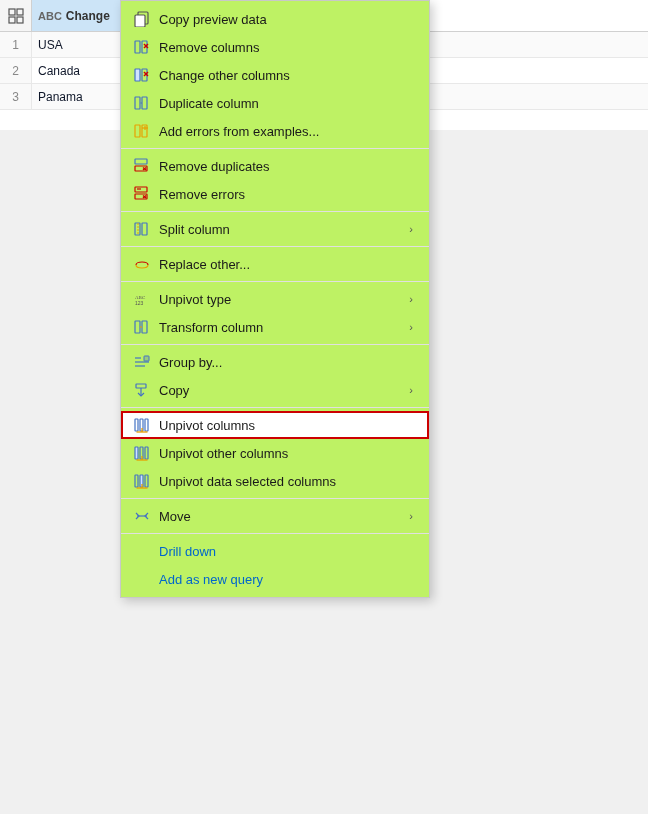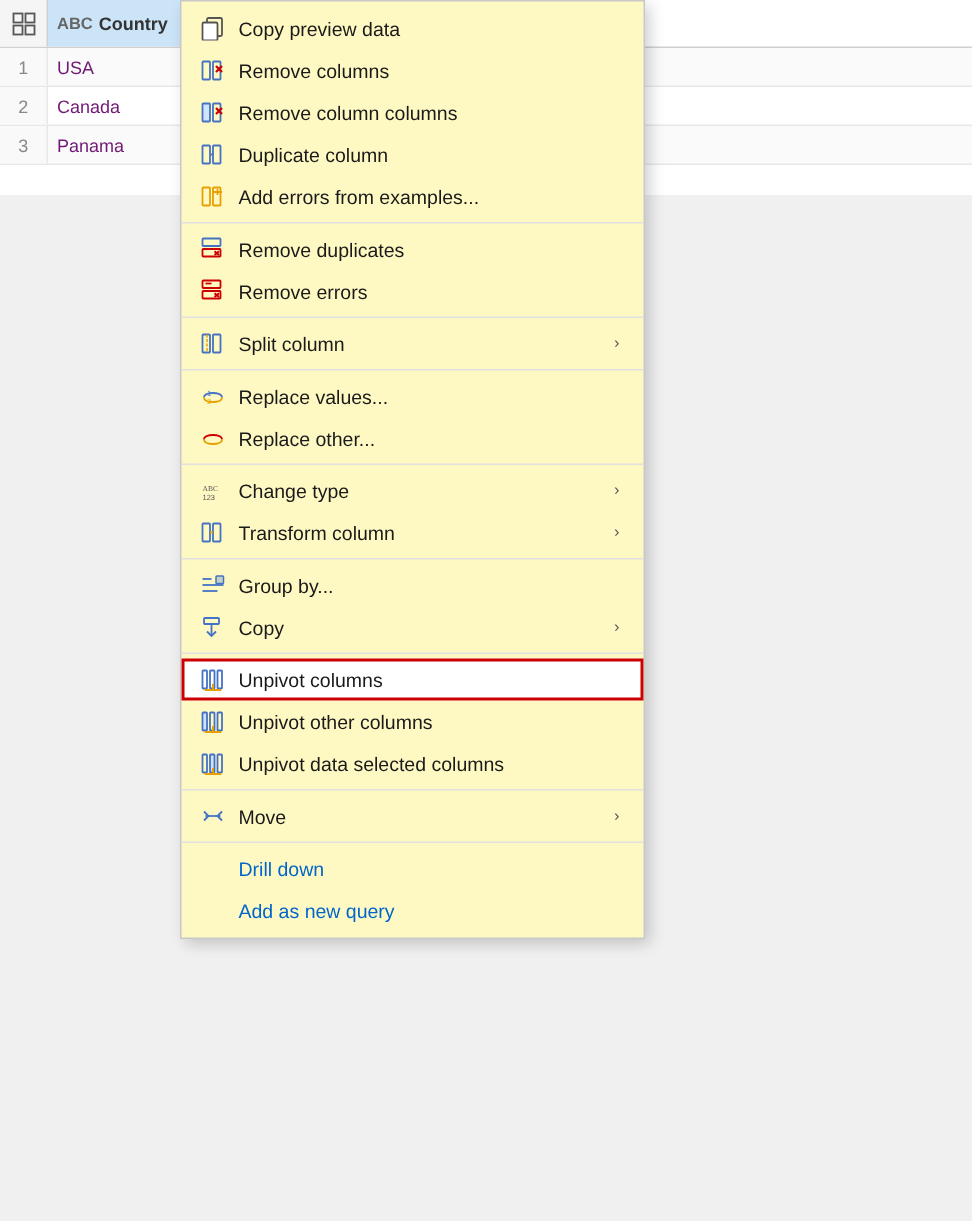--- a/index.html
+++ b/index.html
@@ -78,21 +78,21 @@
     .table-row:nth-child(even) {
       background: #fafafa;
     }
 
     .cell {
       display: flex;
       align-items: center;
       padding: 0 6px;
       border-right: 1px solid #e8e8e8;
       font-size: 12px;
-      color: #701a75;
+      color: #0f172a;
     }
 
     .cell.row-num {
       width: 32px;
       justify-content: center;
       color: #888;
       background: #f9f9f9;
     }
 
     .cell.country-col { width: 110px; }
@@ -102,21 +102,21 @@
       justify-content: flex-end;
       font-size: 12px;
     }
 
     
     .context-menu {
       position: absolute;
       top: 0px;
       left: 120px;
       width: 310px;
-      background: #fef9c3;
+      background: #bef264;
       border: 1px solid #c8c8c8;
       box-shadow: 3px 3px 10px rgba(0,0,0,0.2);
       z-index: 100;
       padding: 4px 0;
     }
 
     .menu-item {
       display: flex;
       align-items: center;
       padding: 5px 16px 5px 12px;
@@ -178,21 +178,21 @@
 
       <svg viewBox="0 0 16 16" fill="none" xmlns="http://www.w3.org/2000/svg">
         <rect x="1" y="1" width="6" height="6" stroke="#555" stroke-width="1.2" fill="none"></rect>
         <rect x="9" y="1" width="6" height="6" stroke="#555" stroke-width="1.2" fill="none"></rect>
         <rect x="1" y="9" width="6" height="6" stroke="#555" stroke-width="1.2" fill="none"></rect>
         <rect x="9" y="9" width="6" height="6" stroke="#555" stroke-width="1.2" fill="none"></rect>
       </svg>
     </div>
     <div class="col-header country-col active-dropdown">
       <span class="col-type">ABC</span>
-      <span>Country</span>
+      <span>Change</span>
       <span class="dropdown-arrow">▼</span>
     </div>
     <div class="col-header" style="width:90px;">
       <span class="col-type">1²₃</span>
       <span>6/1/2023</span>
       <span class="dropdown-arrow">▼</span>
     </div>
     <div class="col-header" style="width:90px;">
       <span class="col-type">1²₃</span>
       <span>7/1/2023</span>
@@ -274,21 +274,21 @@
 
   <div class="menu-item">
     <span class="icon">
       <svg viewBox="0 0 16 16" fill="none">
         <rect x="1" y="2" width="5" height="12" rx="0.5" stroke="#4472C4" stroke-width="1.2" fill="#d0e4ff"></rect>
         <rect x="8" y="2" width="5" height="12" rx="0.5" stroke="#4472C4" stroke-width="1.2" fill="none"></rect>
         <line x1="10" y1="5" x2="14" y2="9" stroke="#CC0000" stroke-width="1.5"></line>
         <line x1="14" y1="5" x2="10" y2="9" stroke="#CC0000" stroke-width="1.5"></line>
       </svg>
     </span>
-    <span class="label">Remove column columns</span>
+    <span class="label">Change other columns</span>
   </div>
 
   <div class="menu-item">
     <span class="icon">
       <svg viewBox="0 0 16 16" fill="none">
         <rect x="1" y="2" width="5" height="12" rx="0.5" stroke="#4472C4" stroke-width="1.2" fill="none"></rect>
         <rect x="8" y="2" width="5" height="12" rx="0.5" stroke="#4472C4" stroke-width="1.2" fill="none"></rect>
         <line x1="6.5" y1="8" x2="8" y2="8" stroke="#4472C4" stroke-width="1.2"></line>
       </svg>
     </span>
@@ -343,52 +343,41 @@
         <rect x="8" y="2" width="5" height="12" rx="0.5" stroke="#4472C4" stroke-width="1.2" fill="none"></rect>
         <line x1="4" y1="2" x2="4" y2="14" stroke="#E8A000" stroke-width="1" stroke-dasharray="2 1"></line>
       </svg>
     </span>
     <span class="label">Split column</span>
     <span class="arrow">›</span>
   </div>
 
   <div class="menu-separator"></div>
 
-  <div class="menu-item">
-    <span class="icon">
-      <svg viewBox="0 0 16 16" fill="none">
-        <path d="M2 9 C2 5, 14 5, 14 9" stroke="#4472C4" stroke-width="1.2" fill="none"></path>
-        <path d="M2 9 C2 13, 14 13, 14 9" stroke="#E8A000" stroke-width="1.2" fill="none"></path>
-        <text x="4" y="8" font-size="5" fill="#4472C4">1</text>
-        <text x="4" y="13" font-size="5" fill="#E8A000">2</text>
-      </svg>
-    </span>
-    <span class="label">Replace values...</span>
-  </div>
 
   <div class="menu-item">
     <span class="icon">
       <svg viewBox="0 0 16 16" fill="none">
         <path d="M2 9 C2 5, 14 5, 14 9" stroke="#CC0000" stroke-width="1.2" fill="none"></path>
         <path d="M2 9 C2 13, 14 13, 14 9" stroke="#E8A000" stroke-width="1.2" fill="none"></path>
       </svg>
     </span>
     <span class="label">Replace other...</span>
   </div>
 
   <div class="menu-separator"></div>
 
   <div class="menu-item">
     <span class="icon">
       <svg viewBox="0 0 16 16" fill="none">
         <text x="1" y="8" font-size="5" fill="#555" font-family="serif">ABC</text>
         <text x="1" y="14" font-size="5" fill="#555">123</text>
       </svg>
     </span>
-    <span class="label">Change type</span>
+    <span class="label">Unpivot type</span>
     <span class="arrow">›</span>
   </div>
 
   <div class="menu-item">
     <span class="icon">
       <svg viewBox="0 0 16 16" fill="none">
         <rect x="1" y="2" width="5" height="12" rx="0.5" stroke="#4472C4" stroke-width="1.2" fill="none"></rect>
         <rect x="8" y="2" width="5" height="12" rx="0.5" stroke="#4472C4" stroke-width="1.2" fill="none"></rect>
         <line x1="6" y1="8" x2="8" y2="8" stroke="#E8A000" stroke-width="1.2" marker-end="url(#arr)"></line>
       </svg>

